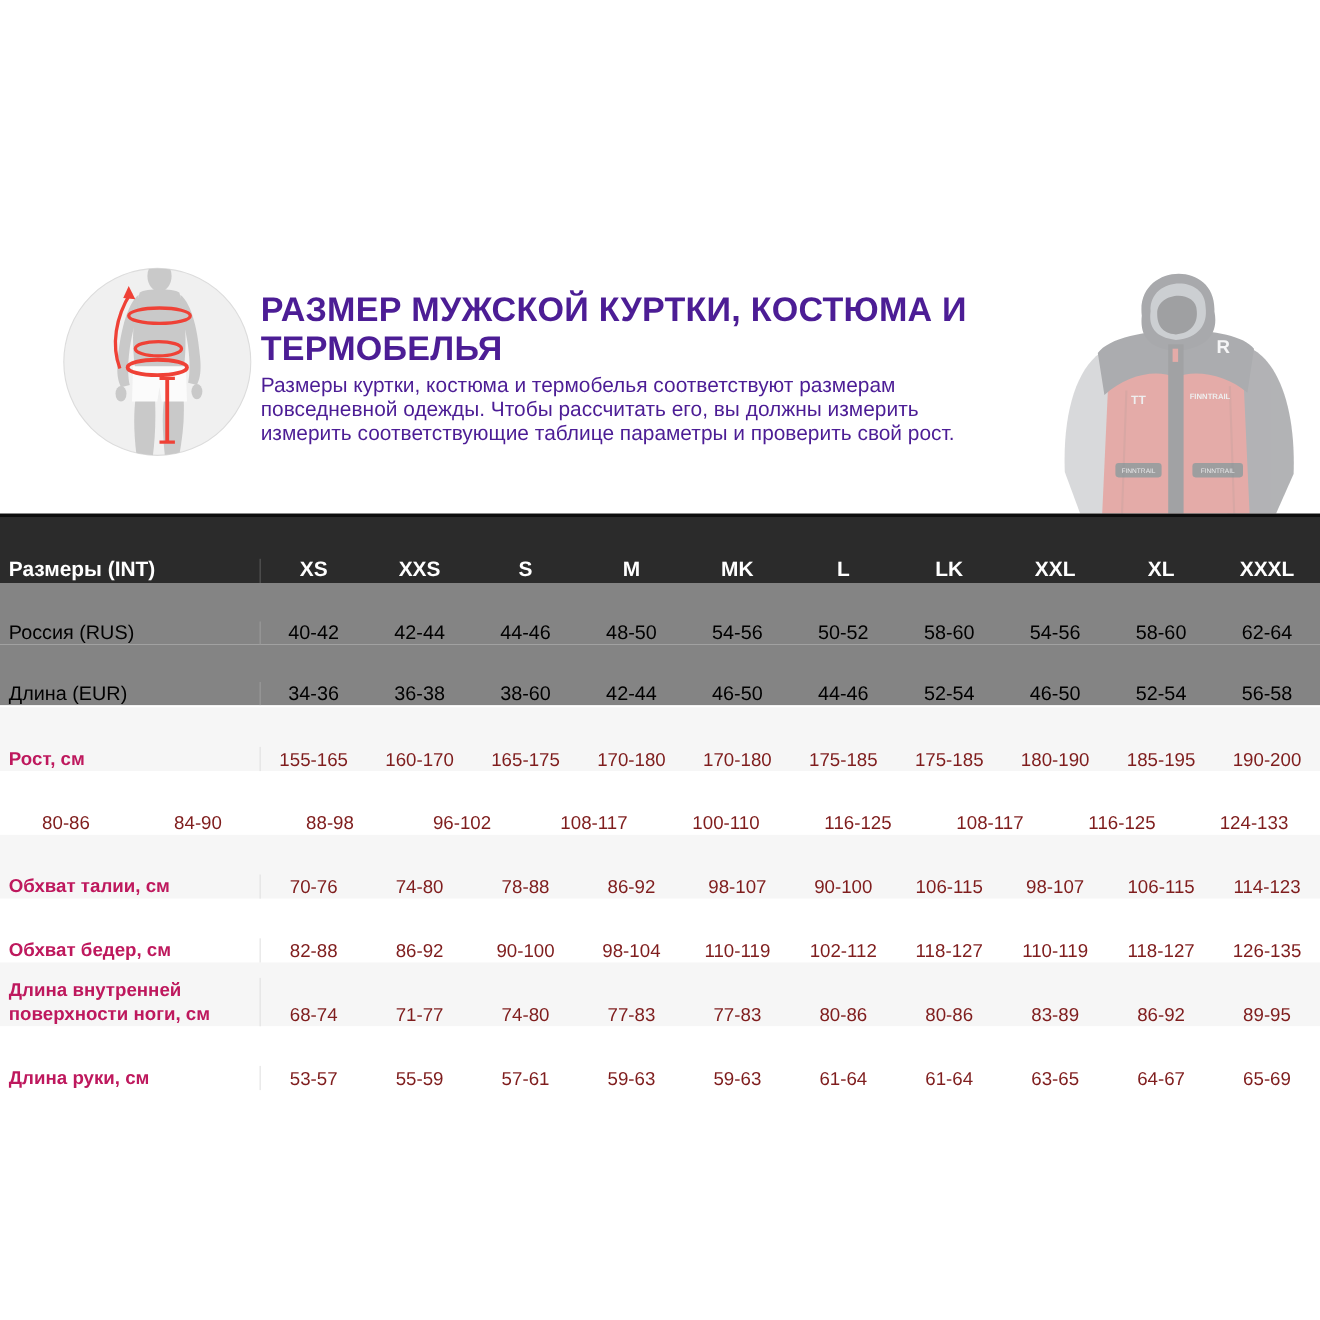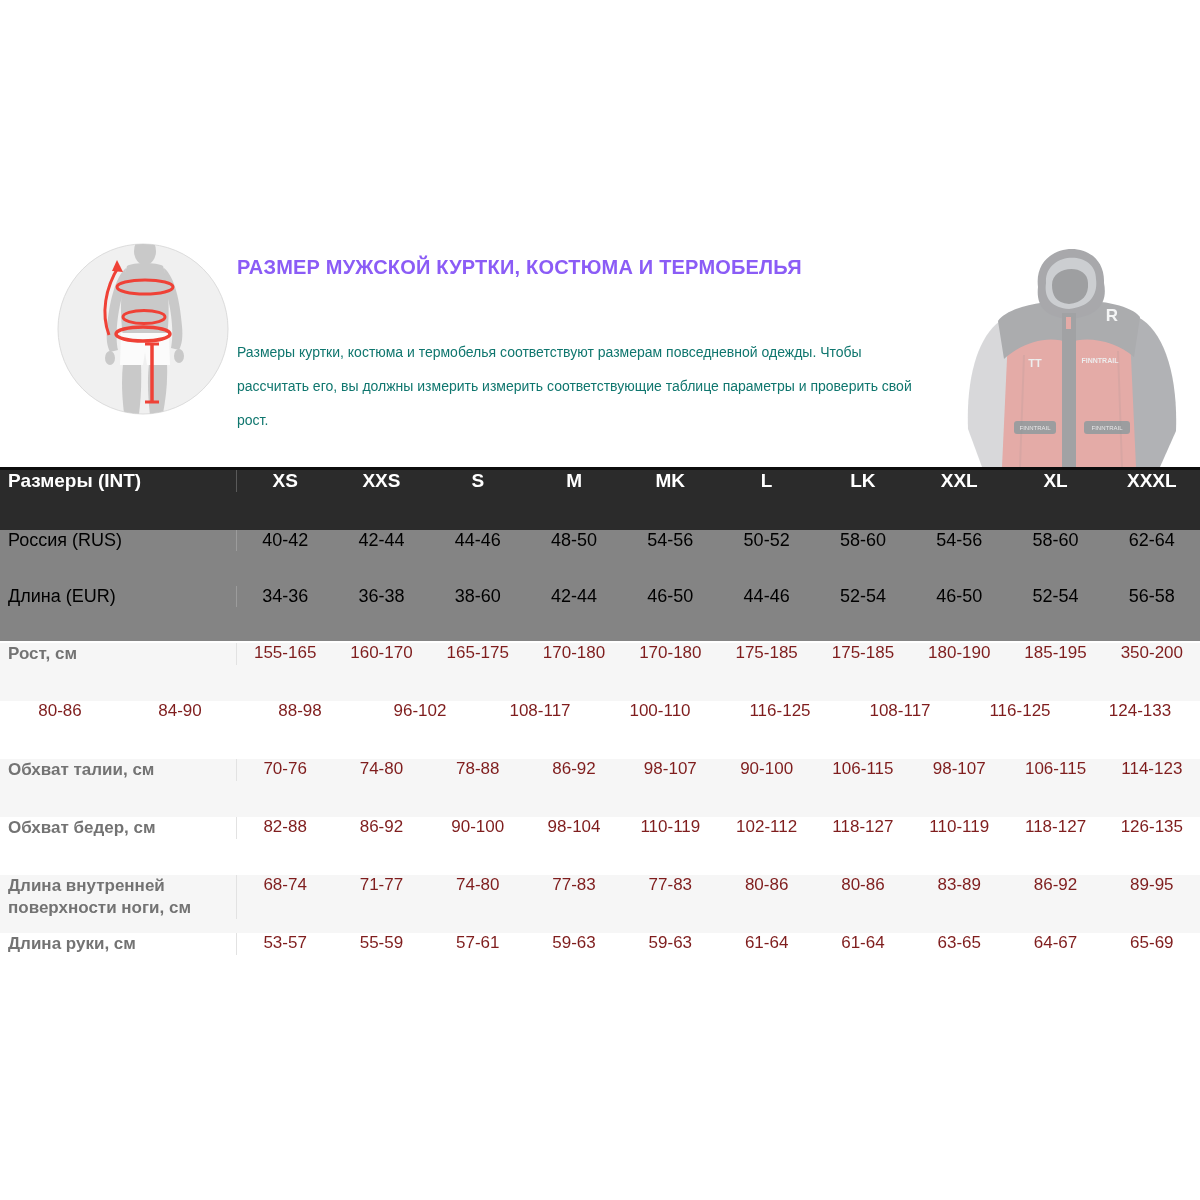--- a/index.html
+++ b/index.html
@@ -4,42 +4,42 @@
 <style>
   html,body{margin:0;padding:0;}
   body{
     width:1200px;height:1200px;position:relative;background:#ffffff;
     font-family:"Liberation Sans", sans-serif;overflow:hidden;
   }
   
   .diagram-wrap{position:absolute;left:57px;top:242px;width:172px;height:176px;}
   .hero-title{
     position:absolute;left:237px;top:243px;width:700px;
-    font-size:20px;font-weight:700;color:#8b5cf6;line-height:1.15;
+    font-size:31px;font-weight:700;color:#4c1d95;line-height:1.15;
     letter-spacing:.2px;text-transform:uppercase;
   }
   .hero-desc{
     position:absolute;left:237px;top:321px;width:678px;
-    font-size:14px;line-height:34px;color:#0f766e;
+    font-size:19px;line-height:22px;color:#4c1d95;
   }
   .jacket-wrap{position:absolute;right:0;top:225px;width:262px;height:242px;overflow:hidden;}
   
   .size-table{position:absolute;left:0;top:467px;width:1200px;}
-  .tr{display:flex;align-items:flex-start;}
+  .tr{display:flex;align-items:flex-end;}
   .td{flex:1;display:flex;align-items:center;justify-content:center;box-sizing:border-box;}
   .label-cell{flex:0 0 237px;justify-content:flex-start;padding-left:8px;padding-right:18px;}
   .th-row{background:#2b2b2b;color:#ffffff;height:60px;border-top:3px solid #0d0d0d;
           font-size:19px;font-weight:700;}
   .th-row .label-cell{border-right:1px solid #5a5a5a;}
   .region-row{background:#848484;color:#000000;height:55.5px;font-size:18px;}
   .region-row .label-cell{border-right:1px solid #9c9c9c;}
   .meas-wrap{margin-top:2px;}
   .meas-row{height:58px;font-size:17px;background:#ffffff;}
   .meas-row.alt{background:#f6f6f6;}
-  .meas-row .label-cell{font-weight:700;color:#737373;line-height:1.3;
+  .meas-row .label-cell{font-weight:700;color:#be185d;line-height:1.3;
                         border-right:1px solid #e2e2e2;}
   .meas-row .td:not(.label-cell){color:#7f1d1d;}
 </style>
 </head>
 <body>
 
 <div class="diagram-wrap">
   <svg width="172" height="176" viewBox="0 0 172 176">
     <defs>
       <clipPath id="circ">
@@ -158,21 +158,21 @@
         <div class="td label-cell">Рост, см</div>
         <div class="td">155-165</div>
         <div class="td">160-170</div>
         <div class="td">165-175</div>
         <div class="td">170-180</div>
         <div class="td">170-180</div>
         <div class="td">175-185</div>
         <div class="td">175-185</div>
         <div class="td">180-190</div>
         <div class="td">185-195</div>
-        <div class="td">350-200</div>
+        <div class="td">190-200</div>
       </div>
       <div class="tr meas-row">
         <div class="td">80-86</div>
         <div class="td">84-90</div>
         <div class="td">88-98</div>
         <div class="td">96-102</div>
         <div class="td">108-117</div>
         <div class="td">100-110</div>
         <div class="td">116-125</div>
         <div class="td">108-117</div>

